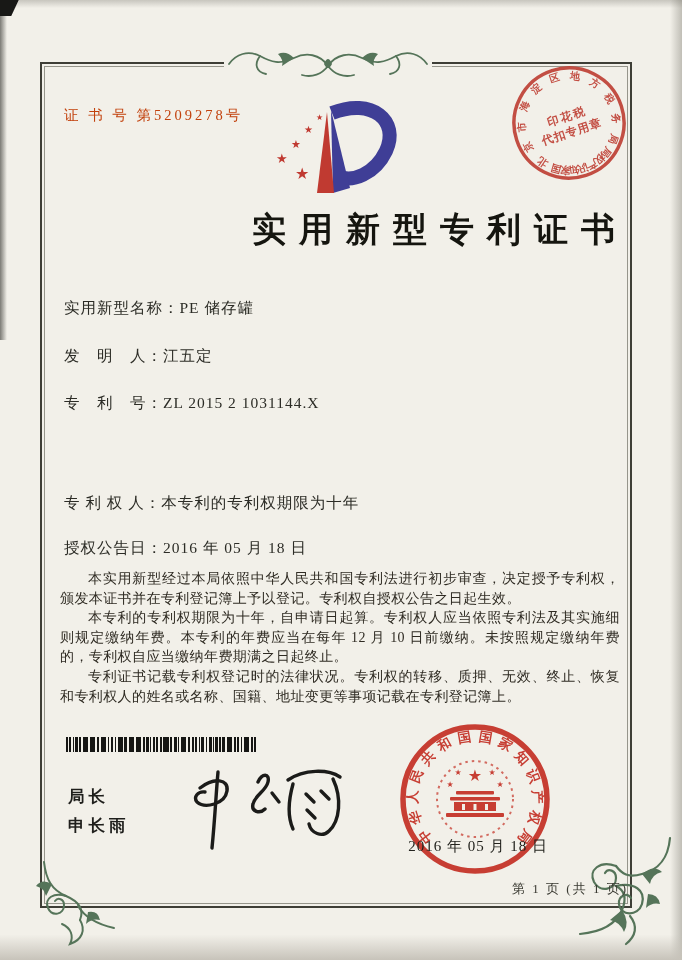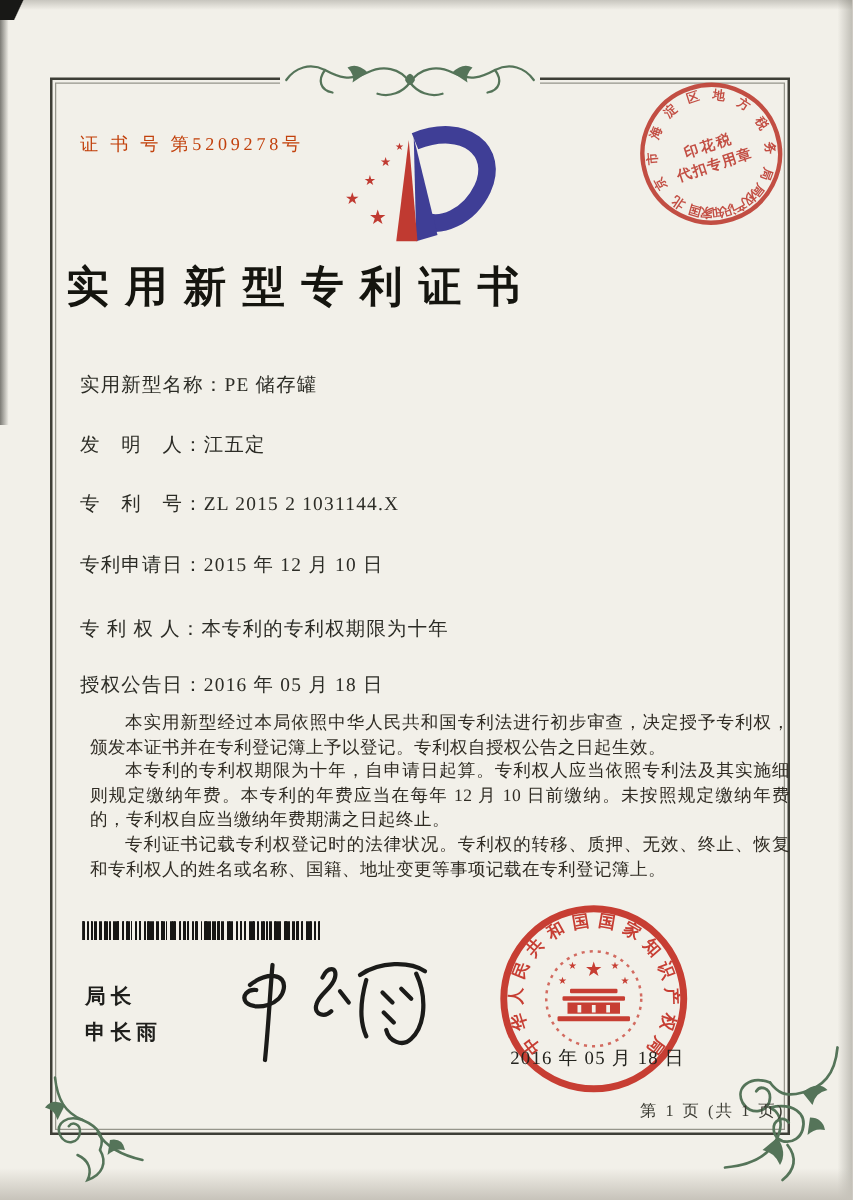--- a/index.html
+++ b/index.html
@@ -20,28 +20,28 @@
   .frame{position:absolute;left:40px;top:62px;width:588px;height:842px;
          border:2px solid #3e3e36;}
   .frame::before{content:"";position:absolute;inset:2px;border:1px solid rgba(74,74,62,.55);}
 
   .orn{position:absolute;z-index:3;}
   .orn svg{display:block;}
 
   .cert-no{position:absolute;left:64px;top:106px;font-size:14.5px;letter-spacing:3px;
          color:#c2410c;z-index:4;}
   .logo{position:absolute;left:262px;top:97px;width:152px;height:110px;z-index:2;}
-  .title{position:absolute;left:40px;top:207px;width:588px;text-align:left;
-         font-size:34px;font-weight:bold;letter-spacing:13px;padding-left:13px;
+  .title{position:absolute;left:40px;top:207px;width:588px;text-align:right;
+         font-size:34px;font-weight:bold;letter-spacing:13px;
          box-sizing:border-box;color:#15150f;}
   .field{position:absolute;left:64px;font-size:15.5px;letter-spacing:1px;color:#2c2c26;
          white-space:nowrap;}
   .f0{top:298px}.f1{top:346px}.f2{top:393px}.f3{top:442px}.f4{top:493px}.f5{top:538px}
 
-  .body-text{position:absolute;left:72px;top:569px;width:560px;font-size:14px;
+  .body-text{position:absolute;left:60px;top:569px;width:560px;font-size:14px;
          line-height:19.6px;color:#2f2b23;text-align:justify;}
   .body-text p{margin:0;text-indent:2em;letter-spacing:.4px;}
 
   .barcode{position:absolute;left:66px;top:737px;width:190px;height:15px;z-index:2;
          background:
            repeating-linear-gradient(90deg,#161614 0 1.5px,transparent 1.5px 3.5px),
            repeating-linear-gradient(90deg,#161614 0 2px,transparent 2px 9px),
            repeating-linear-gradient(90deg,#161614 0 1px,transparent 1px 6.5px);}
 
   .director-title,.director-name{position:absolute;left:68px;
@@ -167,21 +167,20 @@
       <text x="0" y="-3" text-anchor="middle" fill="#bf4136" font-size="11.5" font-weight="bold" letter-spacing="2">印花税</text>
       <text x="0" y="13" text-anchor="middle" fill="#bf4136" font-size="11.5" font-weight="bold" letter-spacing="1">代扣专用章</text>
     </svg>
   </div>
 
   <div class="title">实用新型专利证书</div>
 
   <div class="field f1"><span>发　明　人：</span><span>江五定</span></div>
   <div class="field f0"><span>实用新型名称：</span><span>PE 储存罐</span></div>
   <div class="field f2"><span>专　利　号：</span><span>ZL 2015 2 1031144.X</span></div>
-  <div class="field f3"><span>专利申请日：</span><span>2015 年 12 月 10 日</span></div>
   <div class="field f4"><span>专 利 权 人：</span><span>本专利的专利权期限为十年</span></div>
   <div class="field f5"><span>授权公告日：</span><span>2016 年 05 月 18 日</span></div>
 
   <div class="body-text">
     <p>本实用新型经过本局依照中华人民共和国专利法进行初步审查，决定授予专利权，颁发本证书并在专利登记簿上予以登记。专利权自授权公告之日起生效。</p>
     <p>本专利的专利权期限为十年，自申请日起算。专利权人应当依照专利法及其实施细则规定缴纳年费。本专利的年费应当在每年 12 月 10 日前缴纳。未按照规定缴纳年费的，专利权自应当缴纳年费期满之日起终止。</p>
     <p>专利证书记载专利权登记时的法律状况。专利权的转移、质押、无效、终止、恢复和专利权人的姓名或名称、国籍、地址变更等事项记载在专利登记簿上。</p>
   </div>
 
   <div class="barcode"></div>

